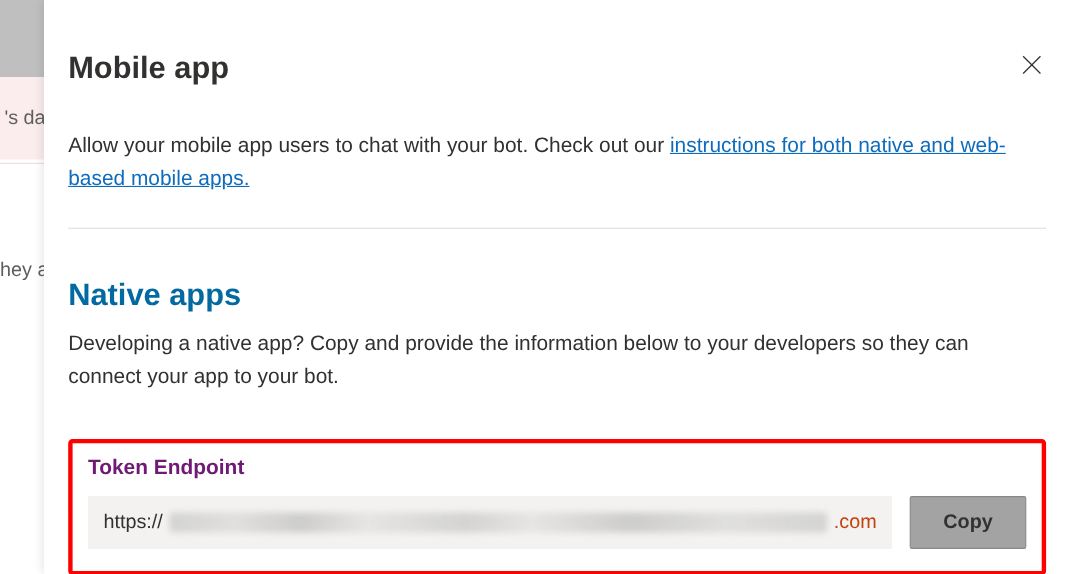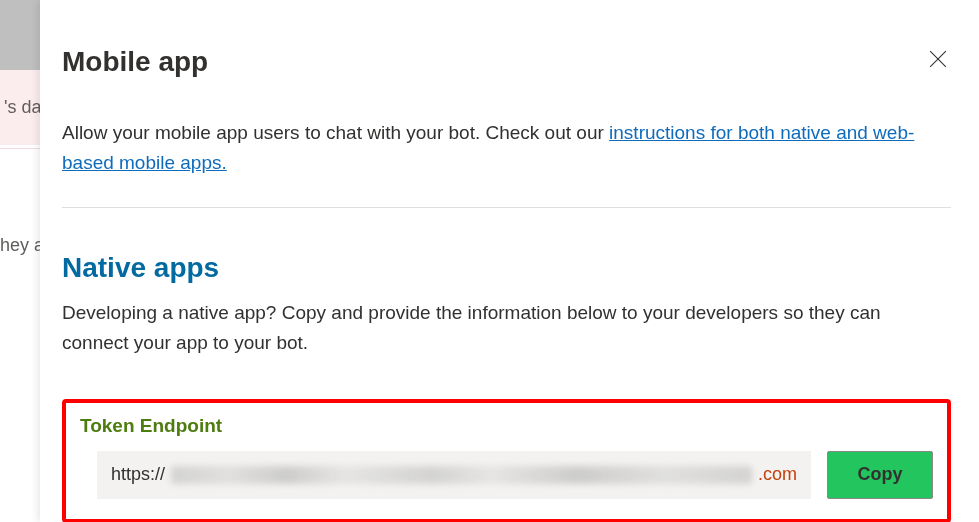--- a/index.html
+++ b/index.html
@@ -124,28 +124,27 @@
       margin-bottom: 40px;
     }
     .highlight-box {
       border: 4px solid #ff0000;
       border-radius: 4px;
       padding: 12px 14px 20px 14px;
     }
     .field-label {
       font-size: 19px;
       font-weight: 600;
-      color: #4d7c0f;
+      color: #701a75;
       margin-bottom: 14px;
     }
     .field-row {
       display: flex;
       gap: 16px;
       align-items: stretch;
-      margin-left: 17px;
     }
     .readonly-input {
       flex: 1;
       background: #f3f2f1;
       border: none;
       padding: 12px 14px;
       font-size: 18px;
       color: #323130;
       font-family: inherit;
       height: 48px;
@@ -171,21 +170,21 @@
         rgba(120,120,120,0.15) 85%,
         rgba(120,120,120,0.25) 100%
       );
       filter: blur(3px);
       border-radius: 3px;
     }
     .readonly-input .suffix {
       color: #c2410c;
     }
     .copy-btn {
-      background: #22c55e;
+      background: #a3a3a3;
       border: 1px solid #8a8886;
       border-radius: 2px;
       padding: 0 22px;
       font-size: 18px;
       font-weight: 600;
       color: #323130;
       cursor: pointer;
       font-family: inherit;
       height: 48px;
       min-width: 106px;

